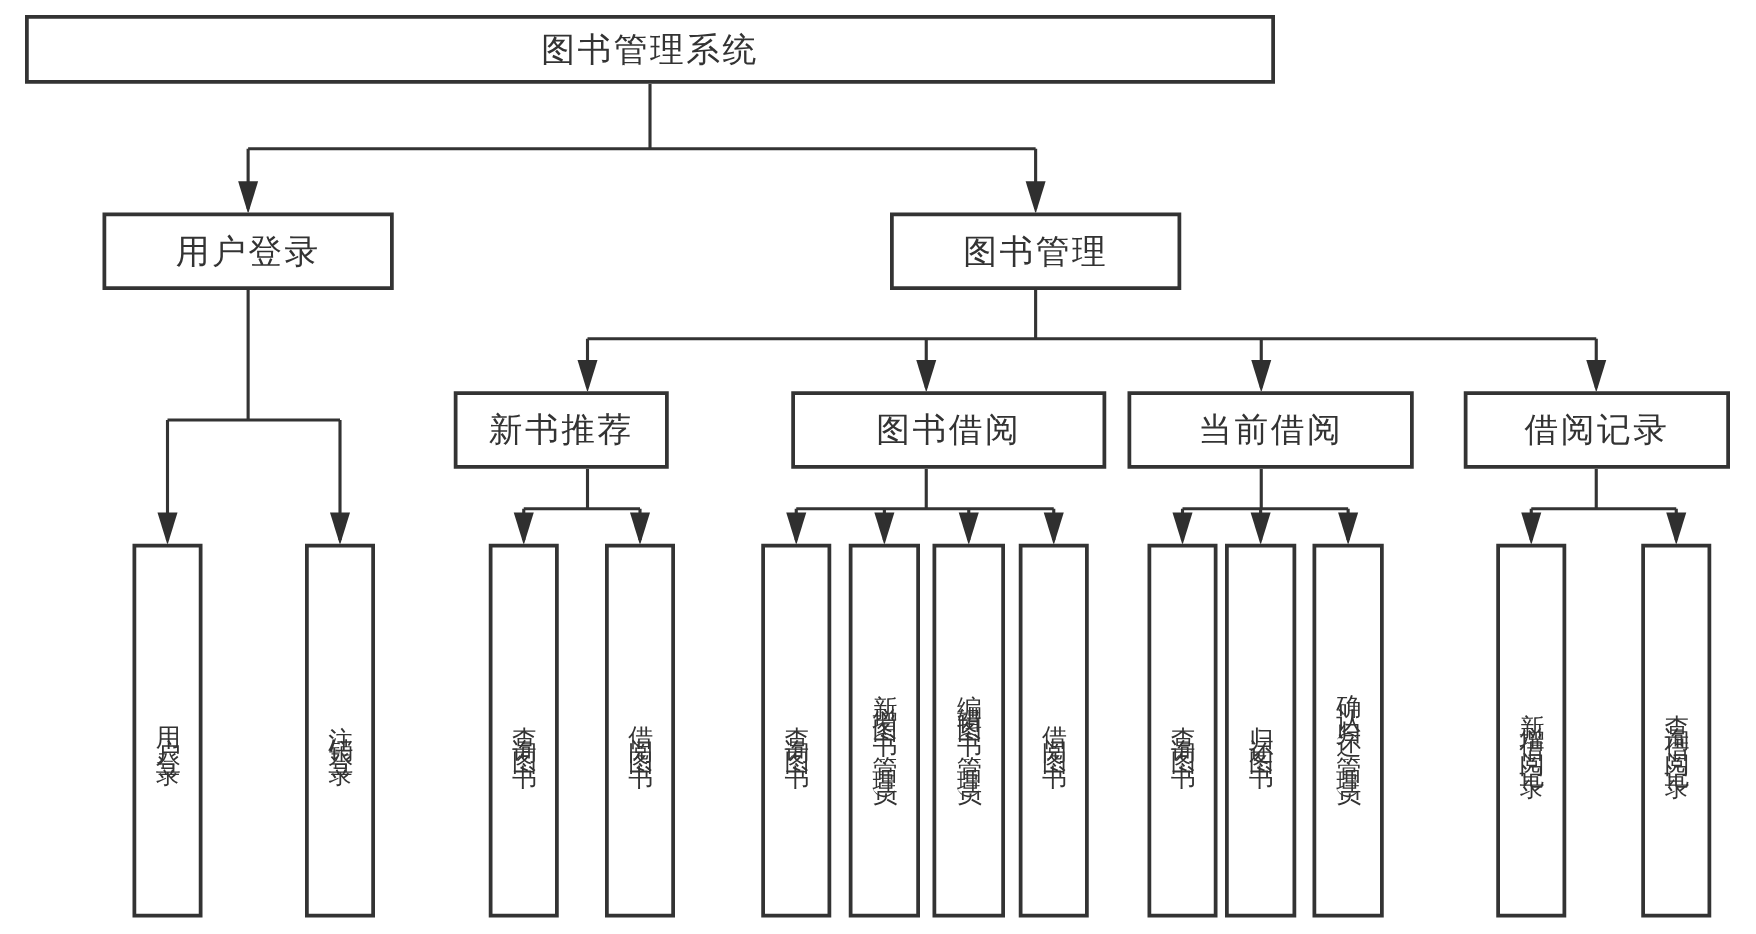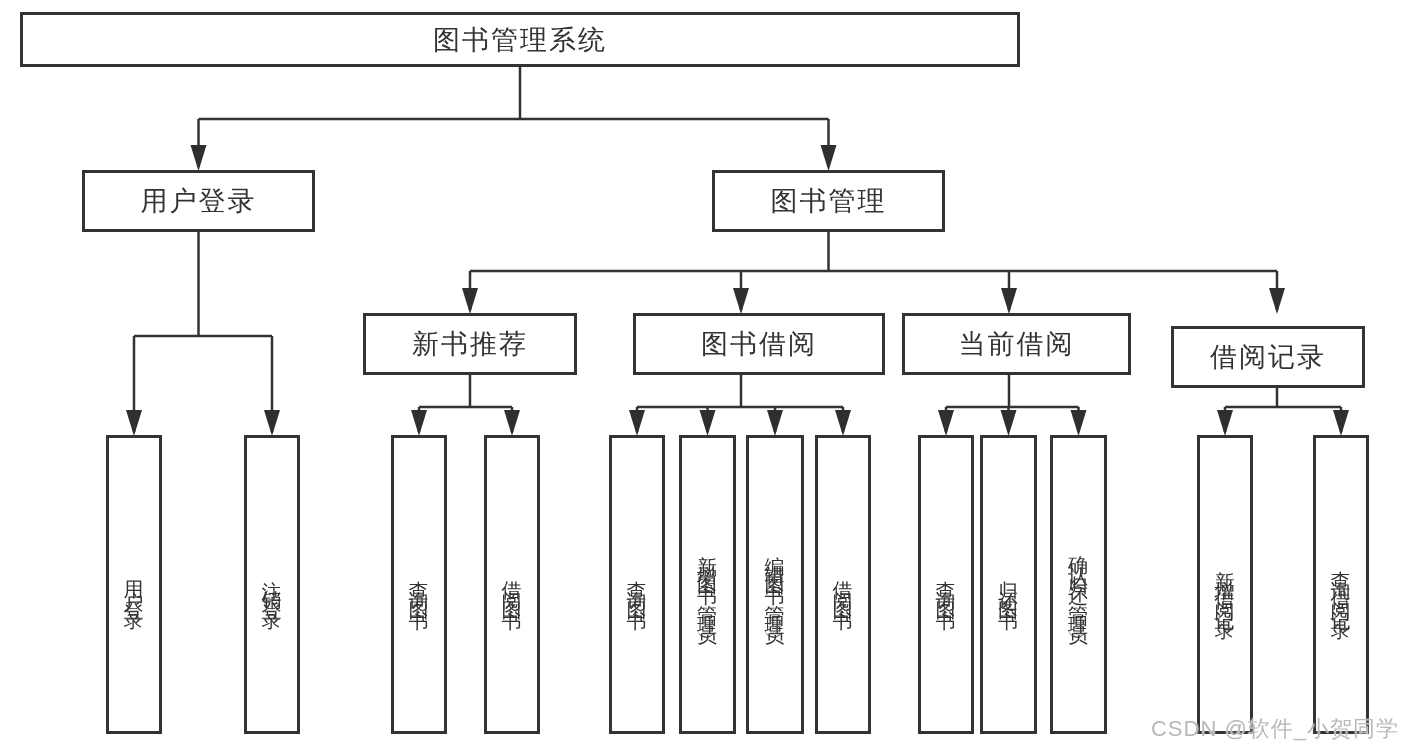--- a/index.html
+++ b/index.html
@@ -149,30 +149,30 @@
     <span>图书管理系统</span>
   </div>
 
   <div class="node hbox" style="left:82px; top:170px; width:233px; height:62px;">
     <span>用户登录</span>
   </div>
   <div class="node hbox" style="left:712px; top:170px; width:233px; height:62px;">
     <span>图书管理</span>
   </div>
 
-  <div class="node hbox" style="left:363px; top:313px; width:214px; height:62px;">
+  <div class="node hbox" style="left:363px; top:313px; width:172px; height:62px;">
     <span>新书推荐</span>
   </div>
   <div class="node hbox" style="left:633px; top:313px; width:252px; height:62px;">
     <span>图书借阅</span>
   </div>
   <div class="node hbox" style="left:902px; top:313px; width:229px; height:62px;">
     <span>当前借阅</span>
   </div>
-  <div class="node hbox" style="left:1171px; top:326px; width:194px; height:62px;">
+  <div class="node hbox" style="left:1171px; top:313px; width:213px; height:62px;">
     <span>借阅记录</span>
   </div>
 
   <div class="node vbox" style="left:106px; top:435px; width:56px; height:299px;">
     <span class="vtext">用户登录</span>
   </div>
   <div class="node vbox" style="left:244px; top:435px; width:56px; height:299px;">
     <span class="vtext">注销登录</span>
   </div>
 
@@ -206,15 +206,14 @@
     <span class="vtext">确认归还（管理员）</span>
   </div>
 
   <div class="node vbox" style="left:1197px; top:435px; width:56px; height:299px;">
     <span class="vtext">新增借阅记录</span>
   </div>
   <div class="node vbox" style="left:1313px; top:435px; width:56px; height:299px;">
     <span class="vtext">查询借阅记录</span>
   </div>
 
-  <div class="watermark">CSDN @软件_小贺同学</div>
 
 </div>
 
 </body></html>

